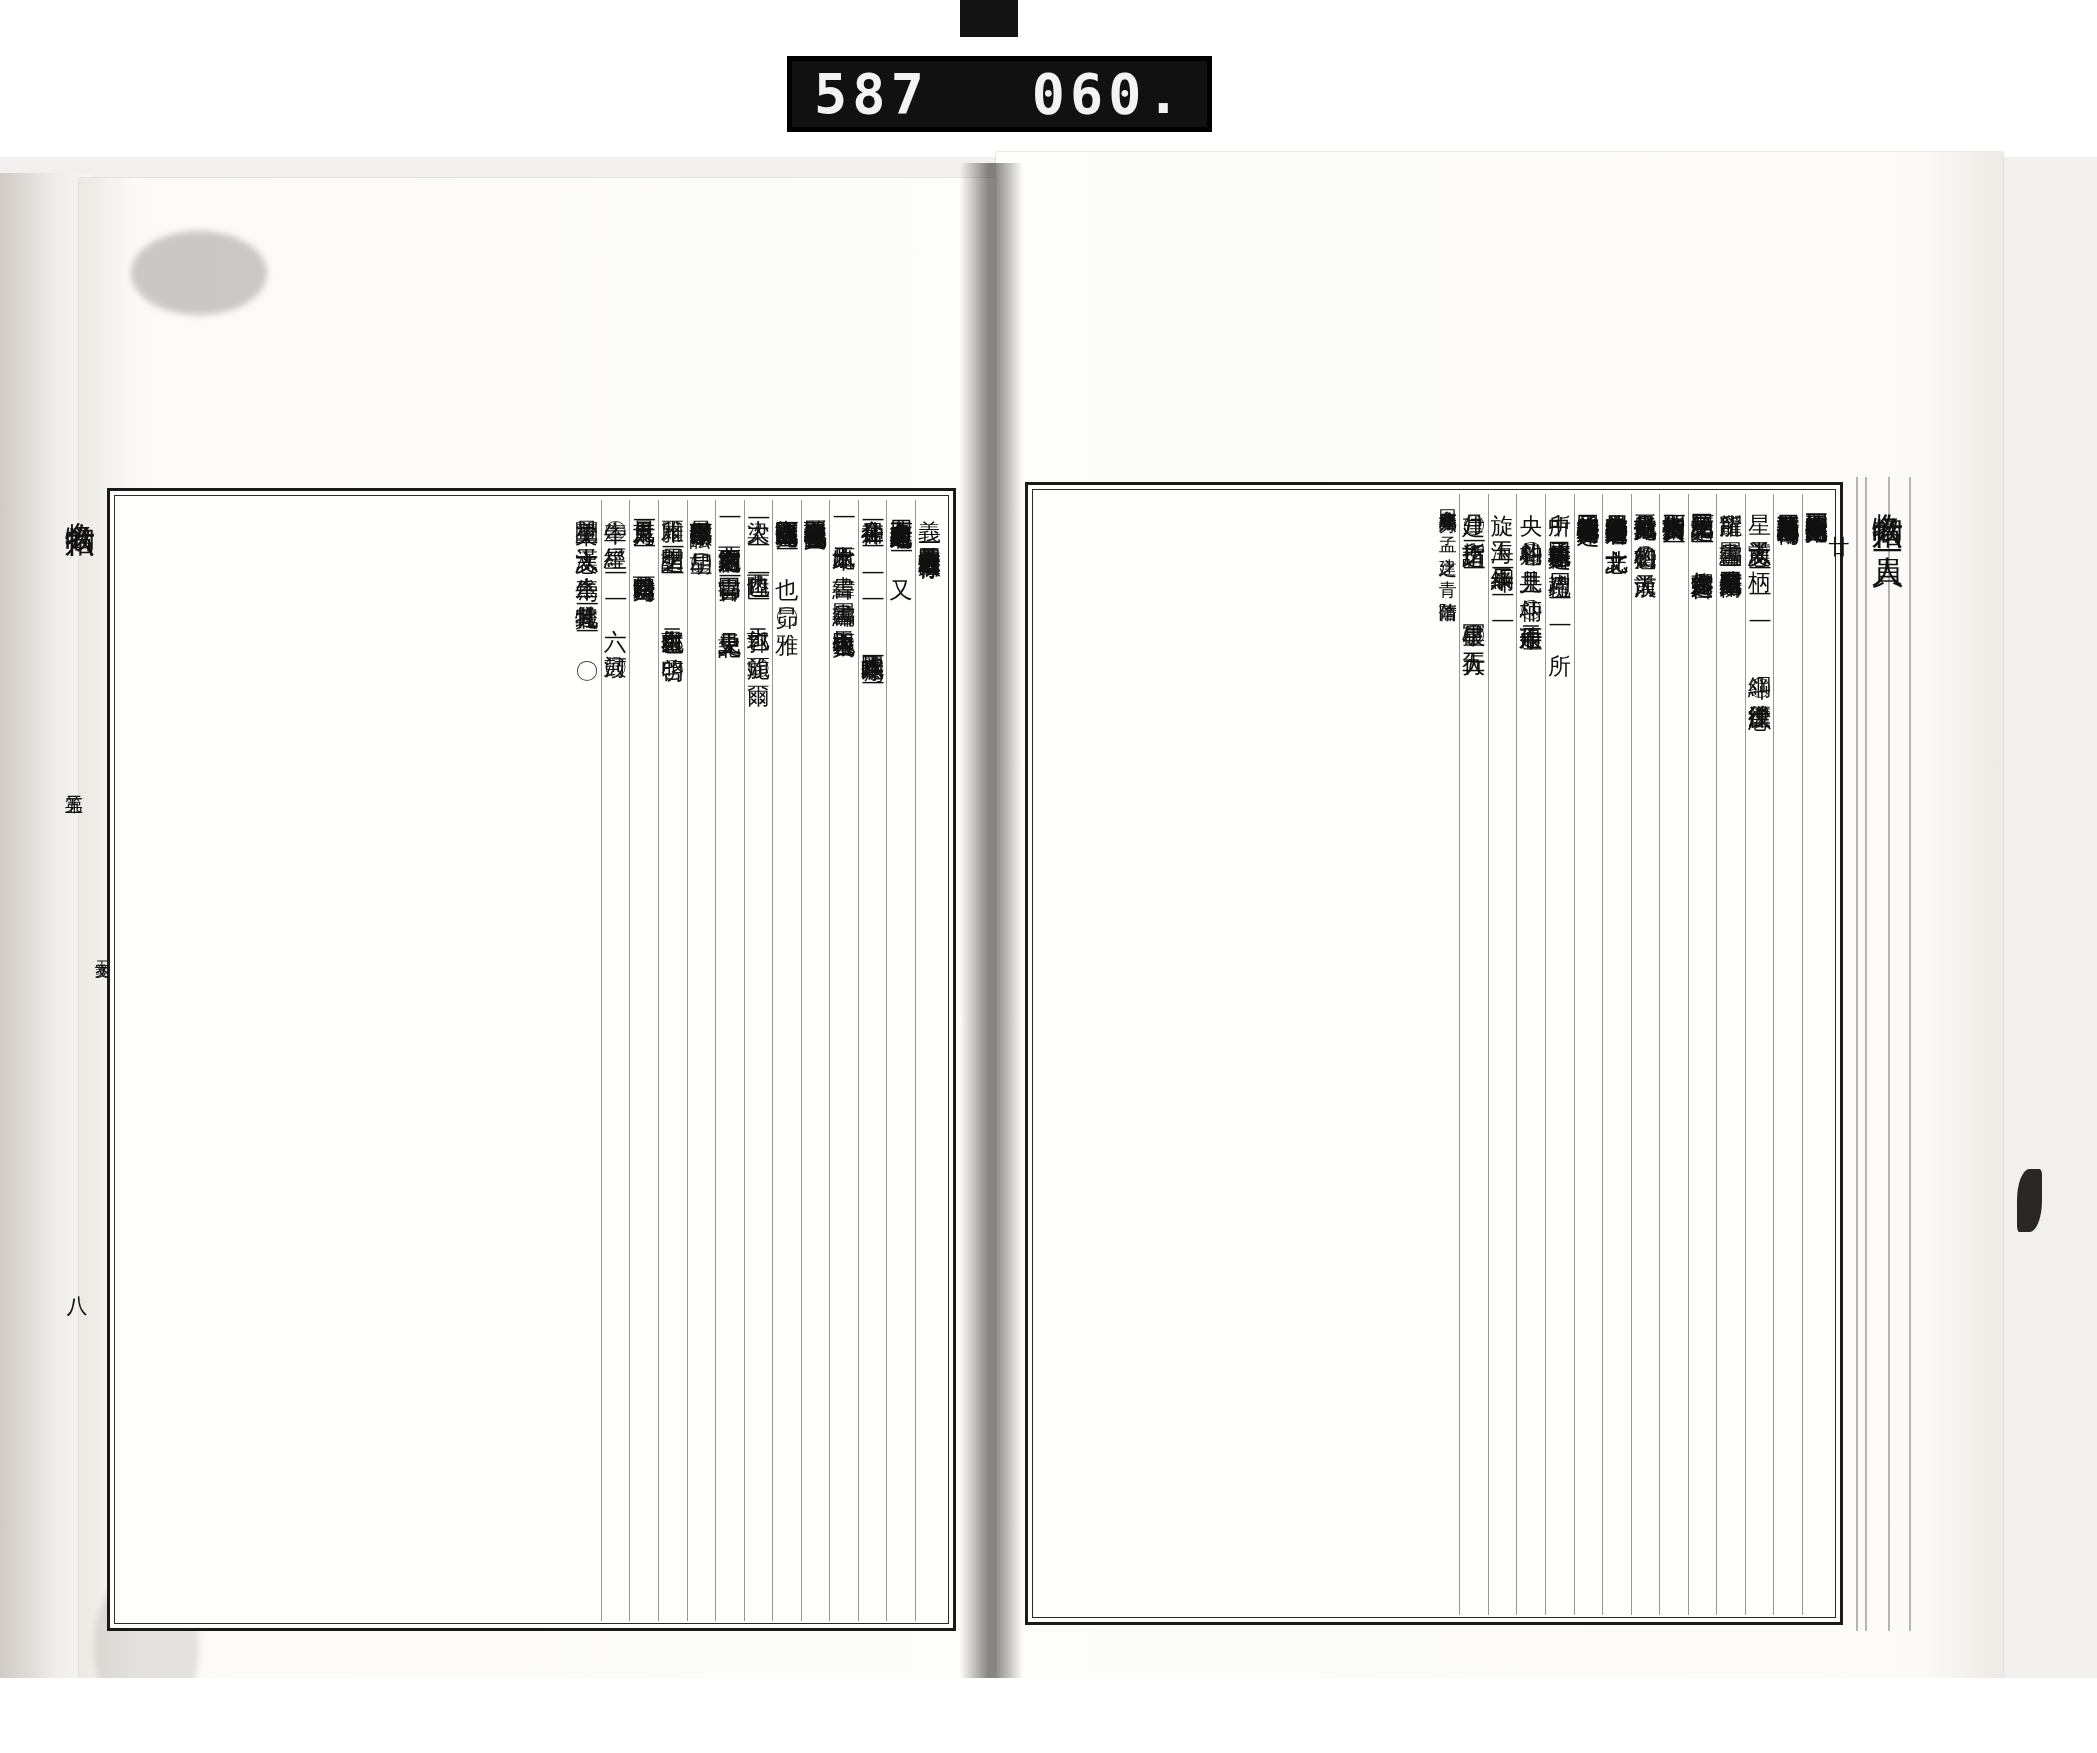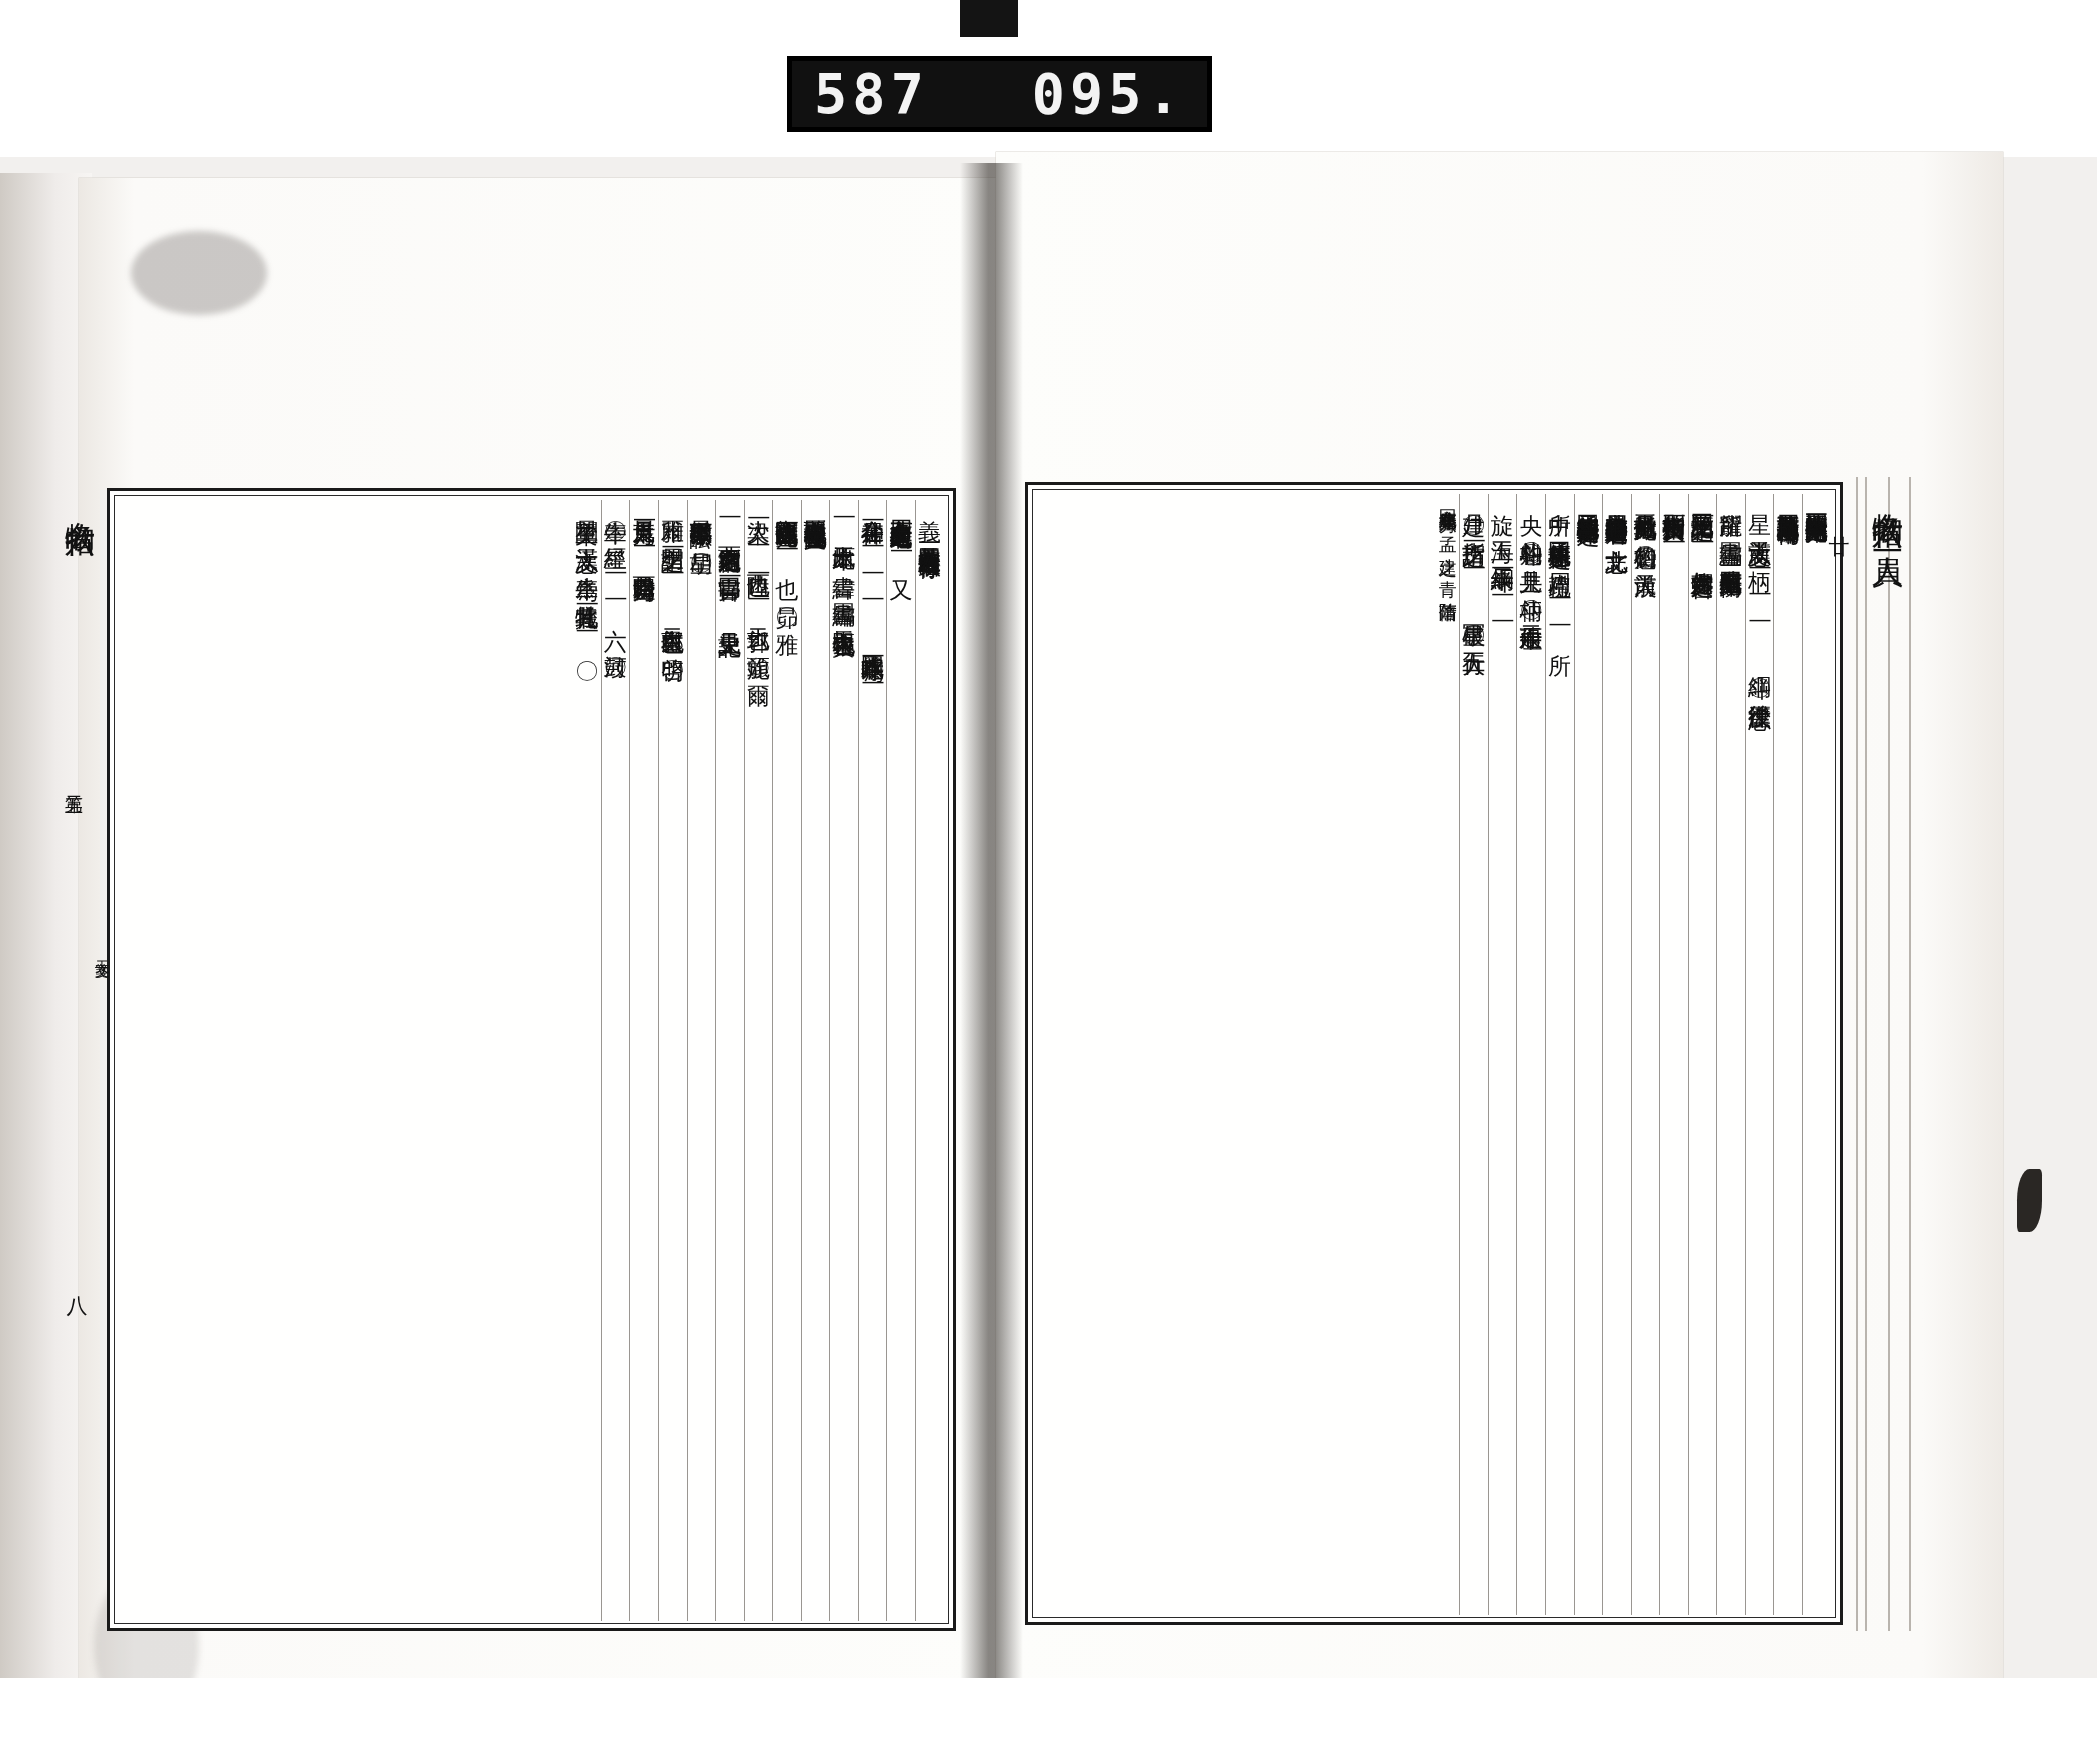--- a/index.html
+++ b/index.html
@@ -242,21 +242,21 @@
 </head>
 <body>
 
 <div id="scan">
 
   <div class="film-top"></div>
   <div class="film-notch" style="left:960px;"></div>
 
   <div class="counter">
     <span class="digits">587</span>
-    <span class="digits">095.</span>
+    <span class="digits">060.</span>
   </div>
 
   <div class="spread">
 
     <div class="film-left"></div>
 
     <div class="sheet left"></div>
     <div class="sheet right"></div>
 
     <div class="gutter"></div>

